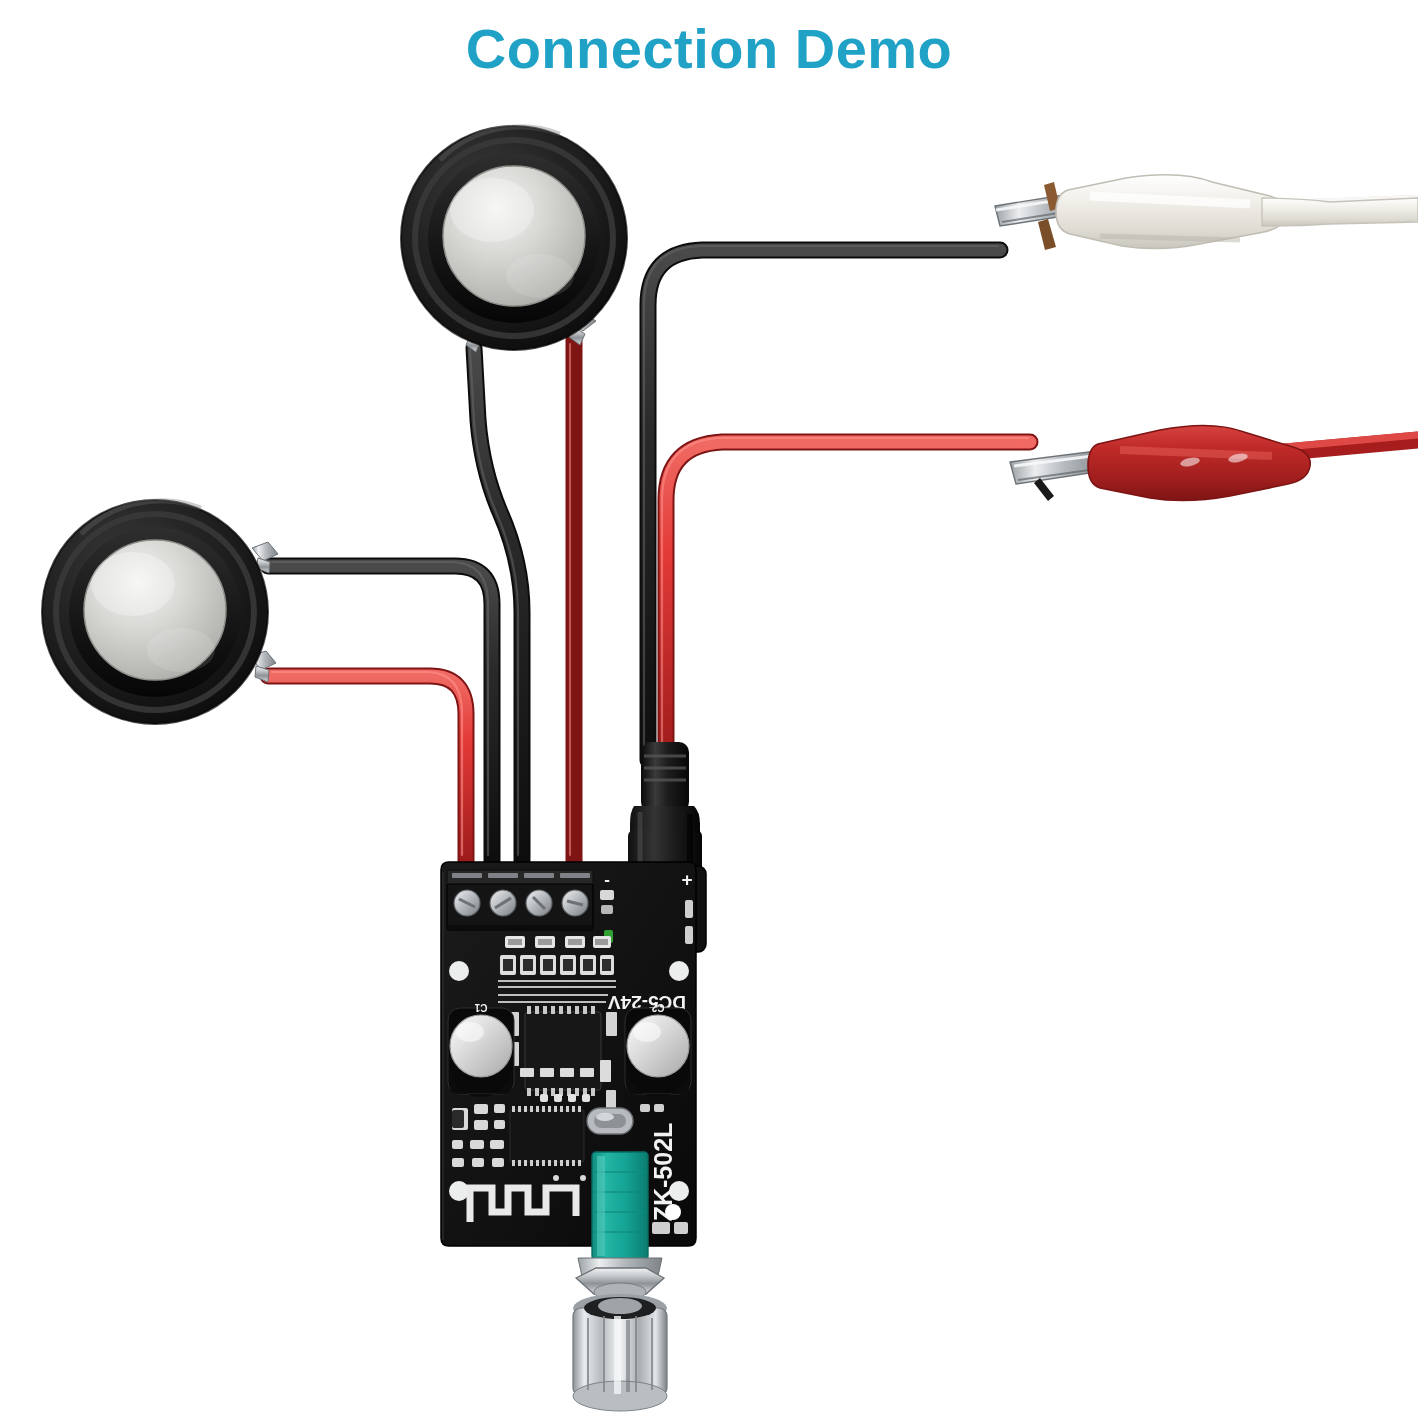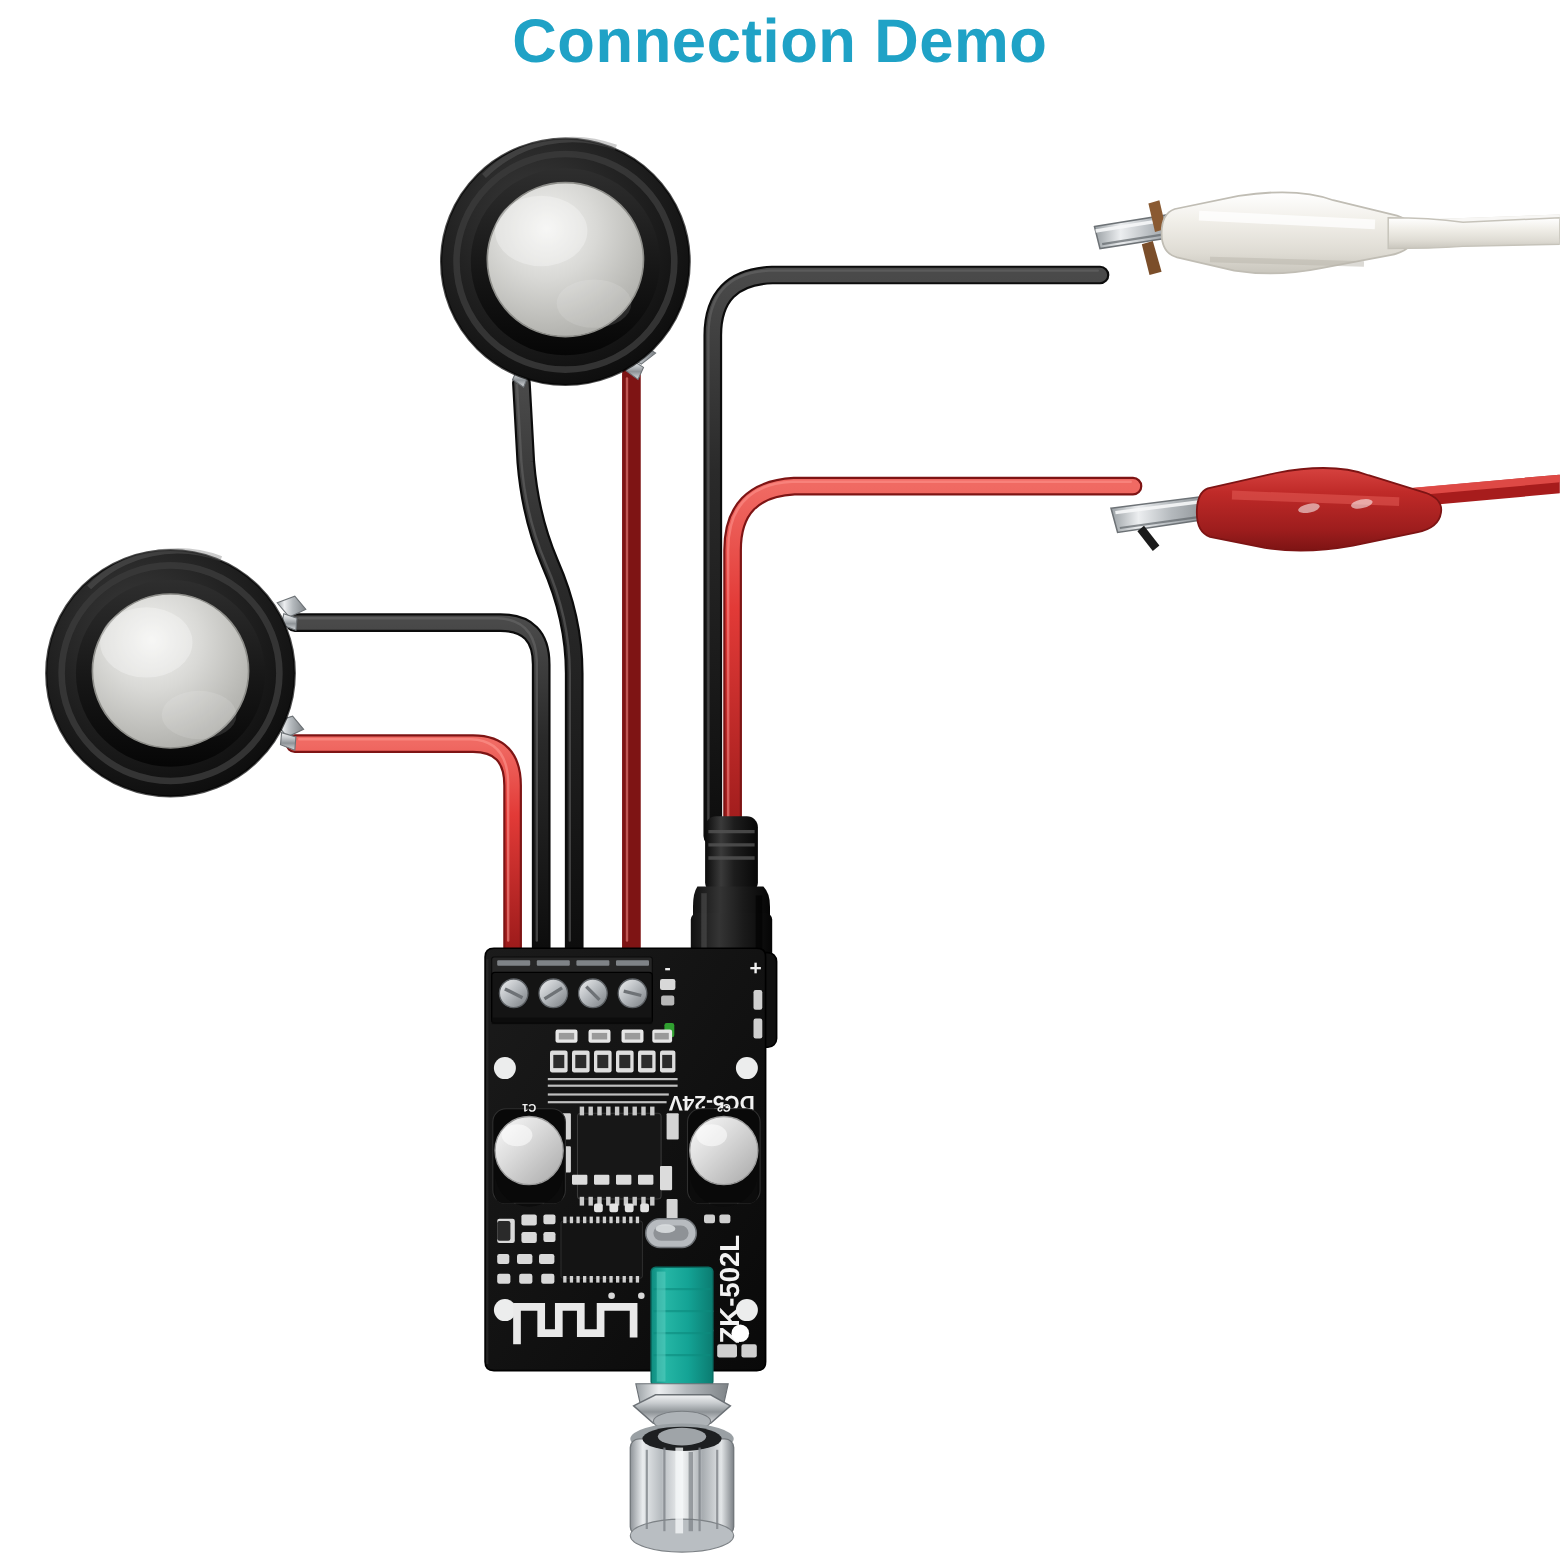--- a/index.html
+++ b/index.html
@@ -18,21 +18,21 @@
   #stage {
     position: absolute;
     left: 0; top: 0;
     width: 1418px;
     height: 1418px;
     background: #ffffff;
   }
   #title {
     position: absolute;
     left: 0;
-    top: 4px;
+    top: 16px;
     width: 1418px;
     text-align: center;
     font-family: "Liberation Sans", sans-serif;
     font-weight: bold;
     font-size: 56px;
     letter-spacing: 0.5px;
     color: #1fa2c6;
     user-select: none;
   }
   svg.layer {

